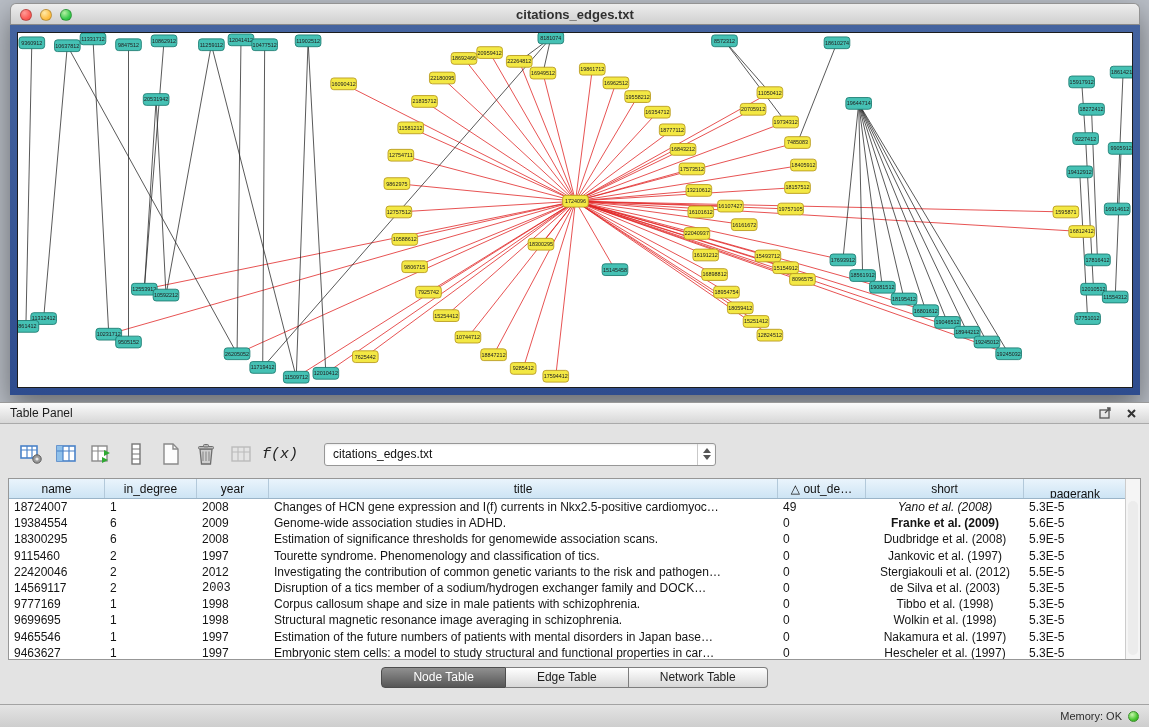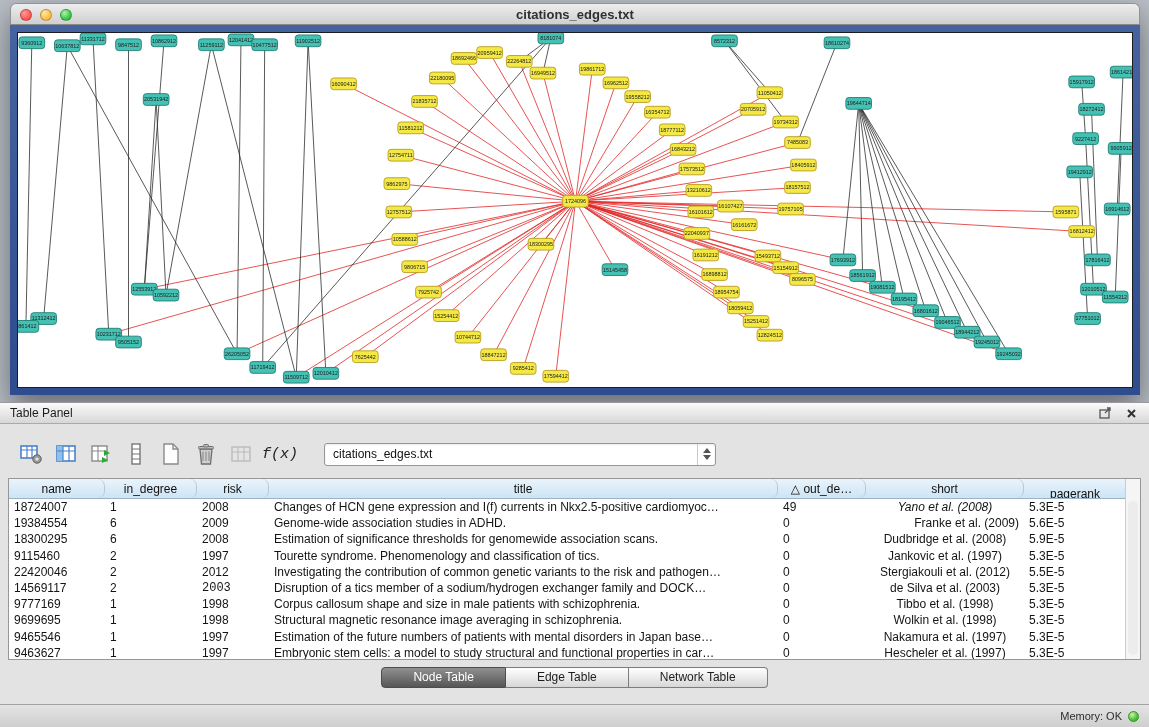--- a/index.html
+++ b/index.html
@@ -48,21 +48,21 @@
   .combo .combo-arrows { width:18px; height:100%; border-left:1px solid #c9c9c9;
            display:flex; flex-direction:column; align-items:center; justify-content:center; gap:2px; }
   .tri-up   { width:0; height:0; border-left:4px solid transparent; border-right:4px solid transparent; border-bottom:5px solid #555; }
   .tri-down { width:0; height:0; border-left:4px solid transparent; border-right:4px solid transparent; border-top:5px solid #555; }
 
   .table-wrap { margin:10px 8px 0 8px; background:#fff; border:1px solid #979797;
                 height:182px; position:relative; overflow:hidden; }
   .thead { display:flex; height:20px; background:linear-gradient(#eaf4fc,#cde4f4);
            border-bottom:1px solid #9ab4c8; font-size:12px; width:1118px; }
   .th { display:flex; align-items:center; justify-content:center;
-        border-right:1px solid #b3c9da; color:#101010; overflow:hidden; white-space:nowrap;border-radius:7px; }
+        border-right:1px solid #b3c9da; color:#101010; overflow:hidden; white-space:nowrap; }
   .rows { font-size:12px; }
   .trow { display:flex; height:16.2px; align-items:center; }
   .td { padding:0 5px; white-space:nowrap; overflow:hidden; color:#141414; }
   .vscroll { position:absolute; right:0; top:0; bottom:0; width:15px; background:#f5f5f5;
              border-left:1px solid #cccccc; }
   .vscroll .vtrack { position:absolute; left:2px; right:2px; top:22px; bottom:4px;
              background:#ececec; border-radius:5px; }
 
   .tabs { display:flex; justify-content:center; margin-top:7px; }
   .tab { height:21px; line-height:19px; padding:0 31px; font-size:12px;
@@ -671,21 +671,21 @@
         <span class="tri-up"></span>
           <span class="tri-down"></span>
       </span>
     </div>
   </div>
 
   <div class="table-wrap">
     <div class="thead" id="table-head">
         <div class="th" style="width: 96px;">name</div>
         <div class="th" style="width: 92px;">in_degree</div>
-        <div class="th" style="width: 72px;">risk</div>
+        <div class="th" style="width: 72px;">year</div>
         <div class="th" style="width: 509px;">title</div>
         <div class="th" style="width: 88px;">△ out_de…</div>
         <div class="th" style="width: 158px;">short</div>
         <div class="th" style="width: 103px; margin-top: 10px;">pagerank</div>
       </div>
     <div class="rows" id="table-rows">
         <div class="trow">
           <div class="td" style="width: 96px; text-align: left;">18724007</div>
           <div class="td" style="width: 92px; text-align: left;">1</div>
           <div class="td" style="width: 72px; text-align: left;">2008</div>
@@ -693,21 +693,21 @@
           <div class="td" style="width: 88px; text-align: left;">49</div>
           <div class="td" style="width: 158px; text-align: center; font-style: italic;">Yano et al. (2008)</div>
           <div class="td" style="width: 103px; text-align: left;">5.3E-5</div>
         </div>
         <div class="trow">
           <div class="td" style="width: 96px; text-align: left;">19384554</div>
           <div class="td" style="width: 92px; text-align: left;">6</div>
           <div class="td" style="width: 72px; text-align: left;">2009</div>
           <div class="td" style="width: 509px; text-align: left;">Genome-wide association studies in ADHD.</div>
           <div class="td" style="width: 88px; text-align: left;">0</div>
-          <div class="td" style="width: 158px; text-align: right;">Franke et al. (2009)</div>
+          <div class="td" style="width: 158px; text-align: center; font-weight: bold;">Franke et al. (2009)</div>
           <div class="td" style="width: 103px; text-align: left;">5.6E-5</div>
         </div>
         <div class="trow">
           <div class="td" style="width: 96px; text-align: left;">18300295</div>
           <div class="td" style="width: 92px; text-align: left;">6</div>
           <div class="td" style="width: 72px; text-align: left;">2008</div>
           <div class="td" style="width: 509px; text-align: left;">Estimation of significance thresholds for genomewide association scans.</div>
           <div class="td" style="width: 88px; text-align: left;">0</div>
           <div class="td" style="width: 158px; text-align: center;">Dudbridge et al. (2008)</div>
           <div class="td" style="width: 103px; text-align: left;">5.9E-5</div>

